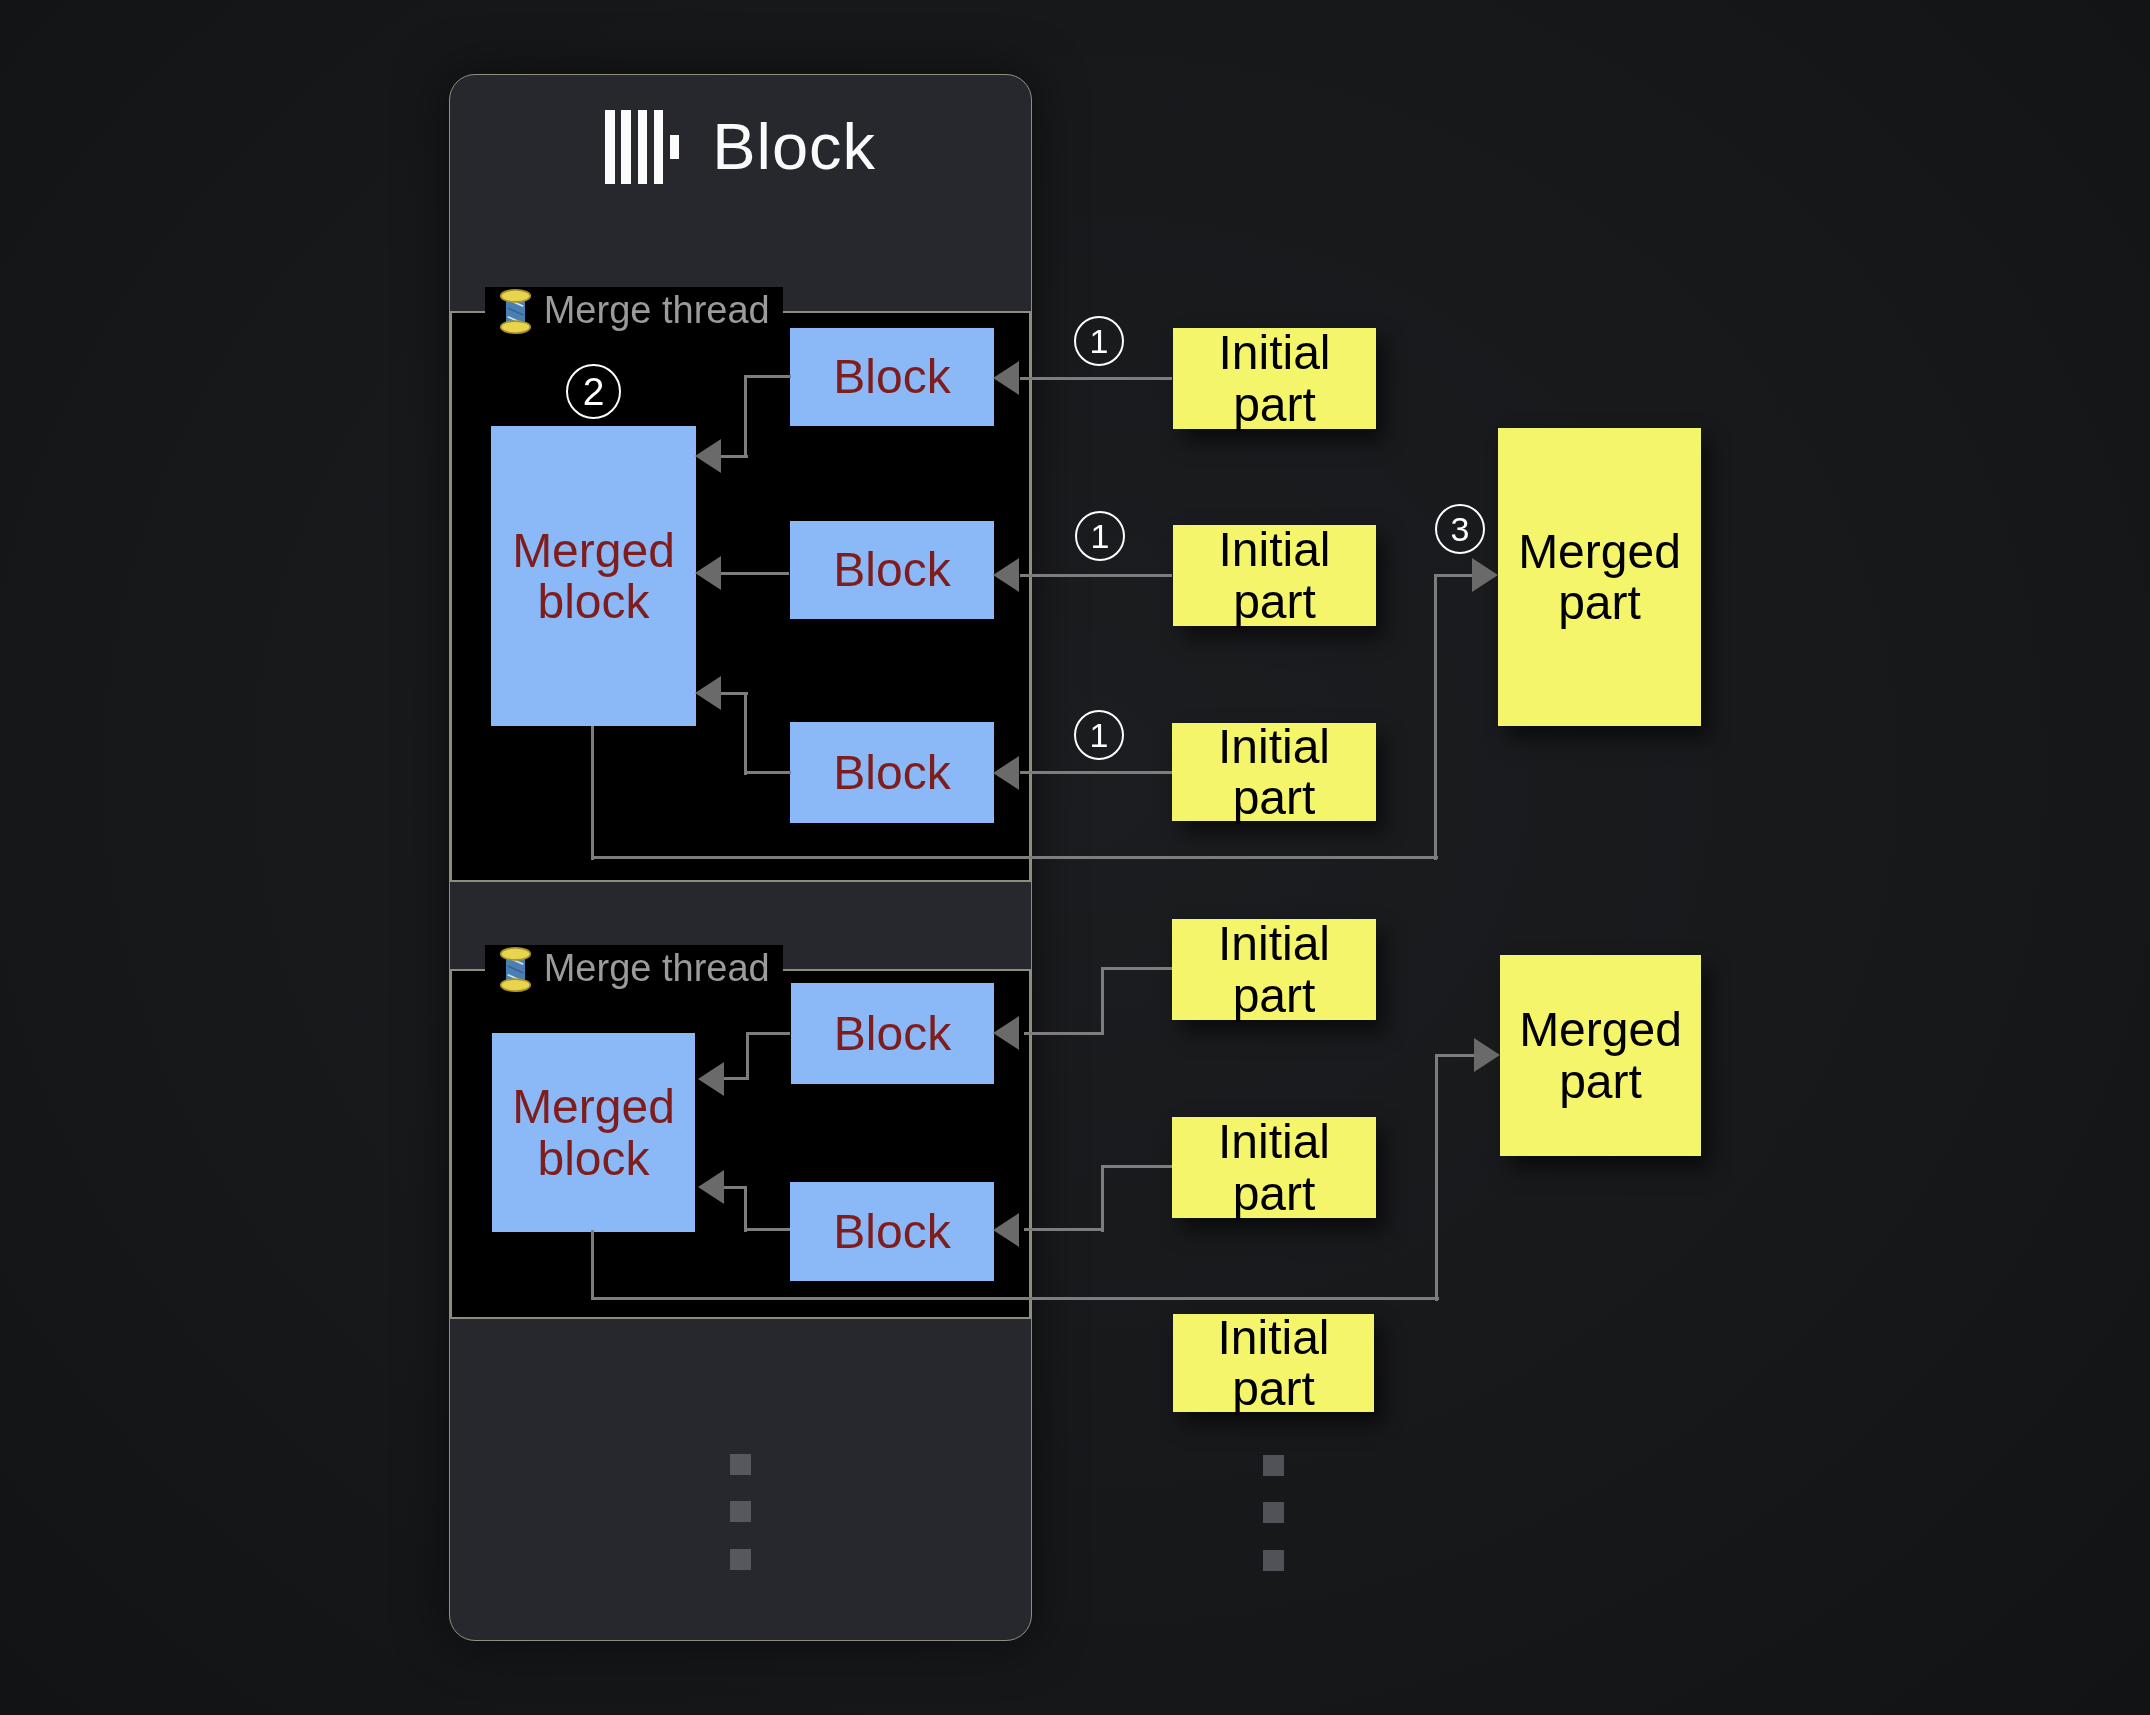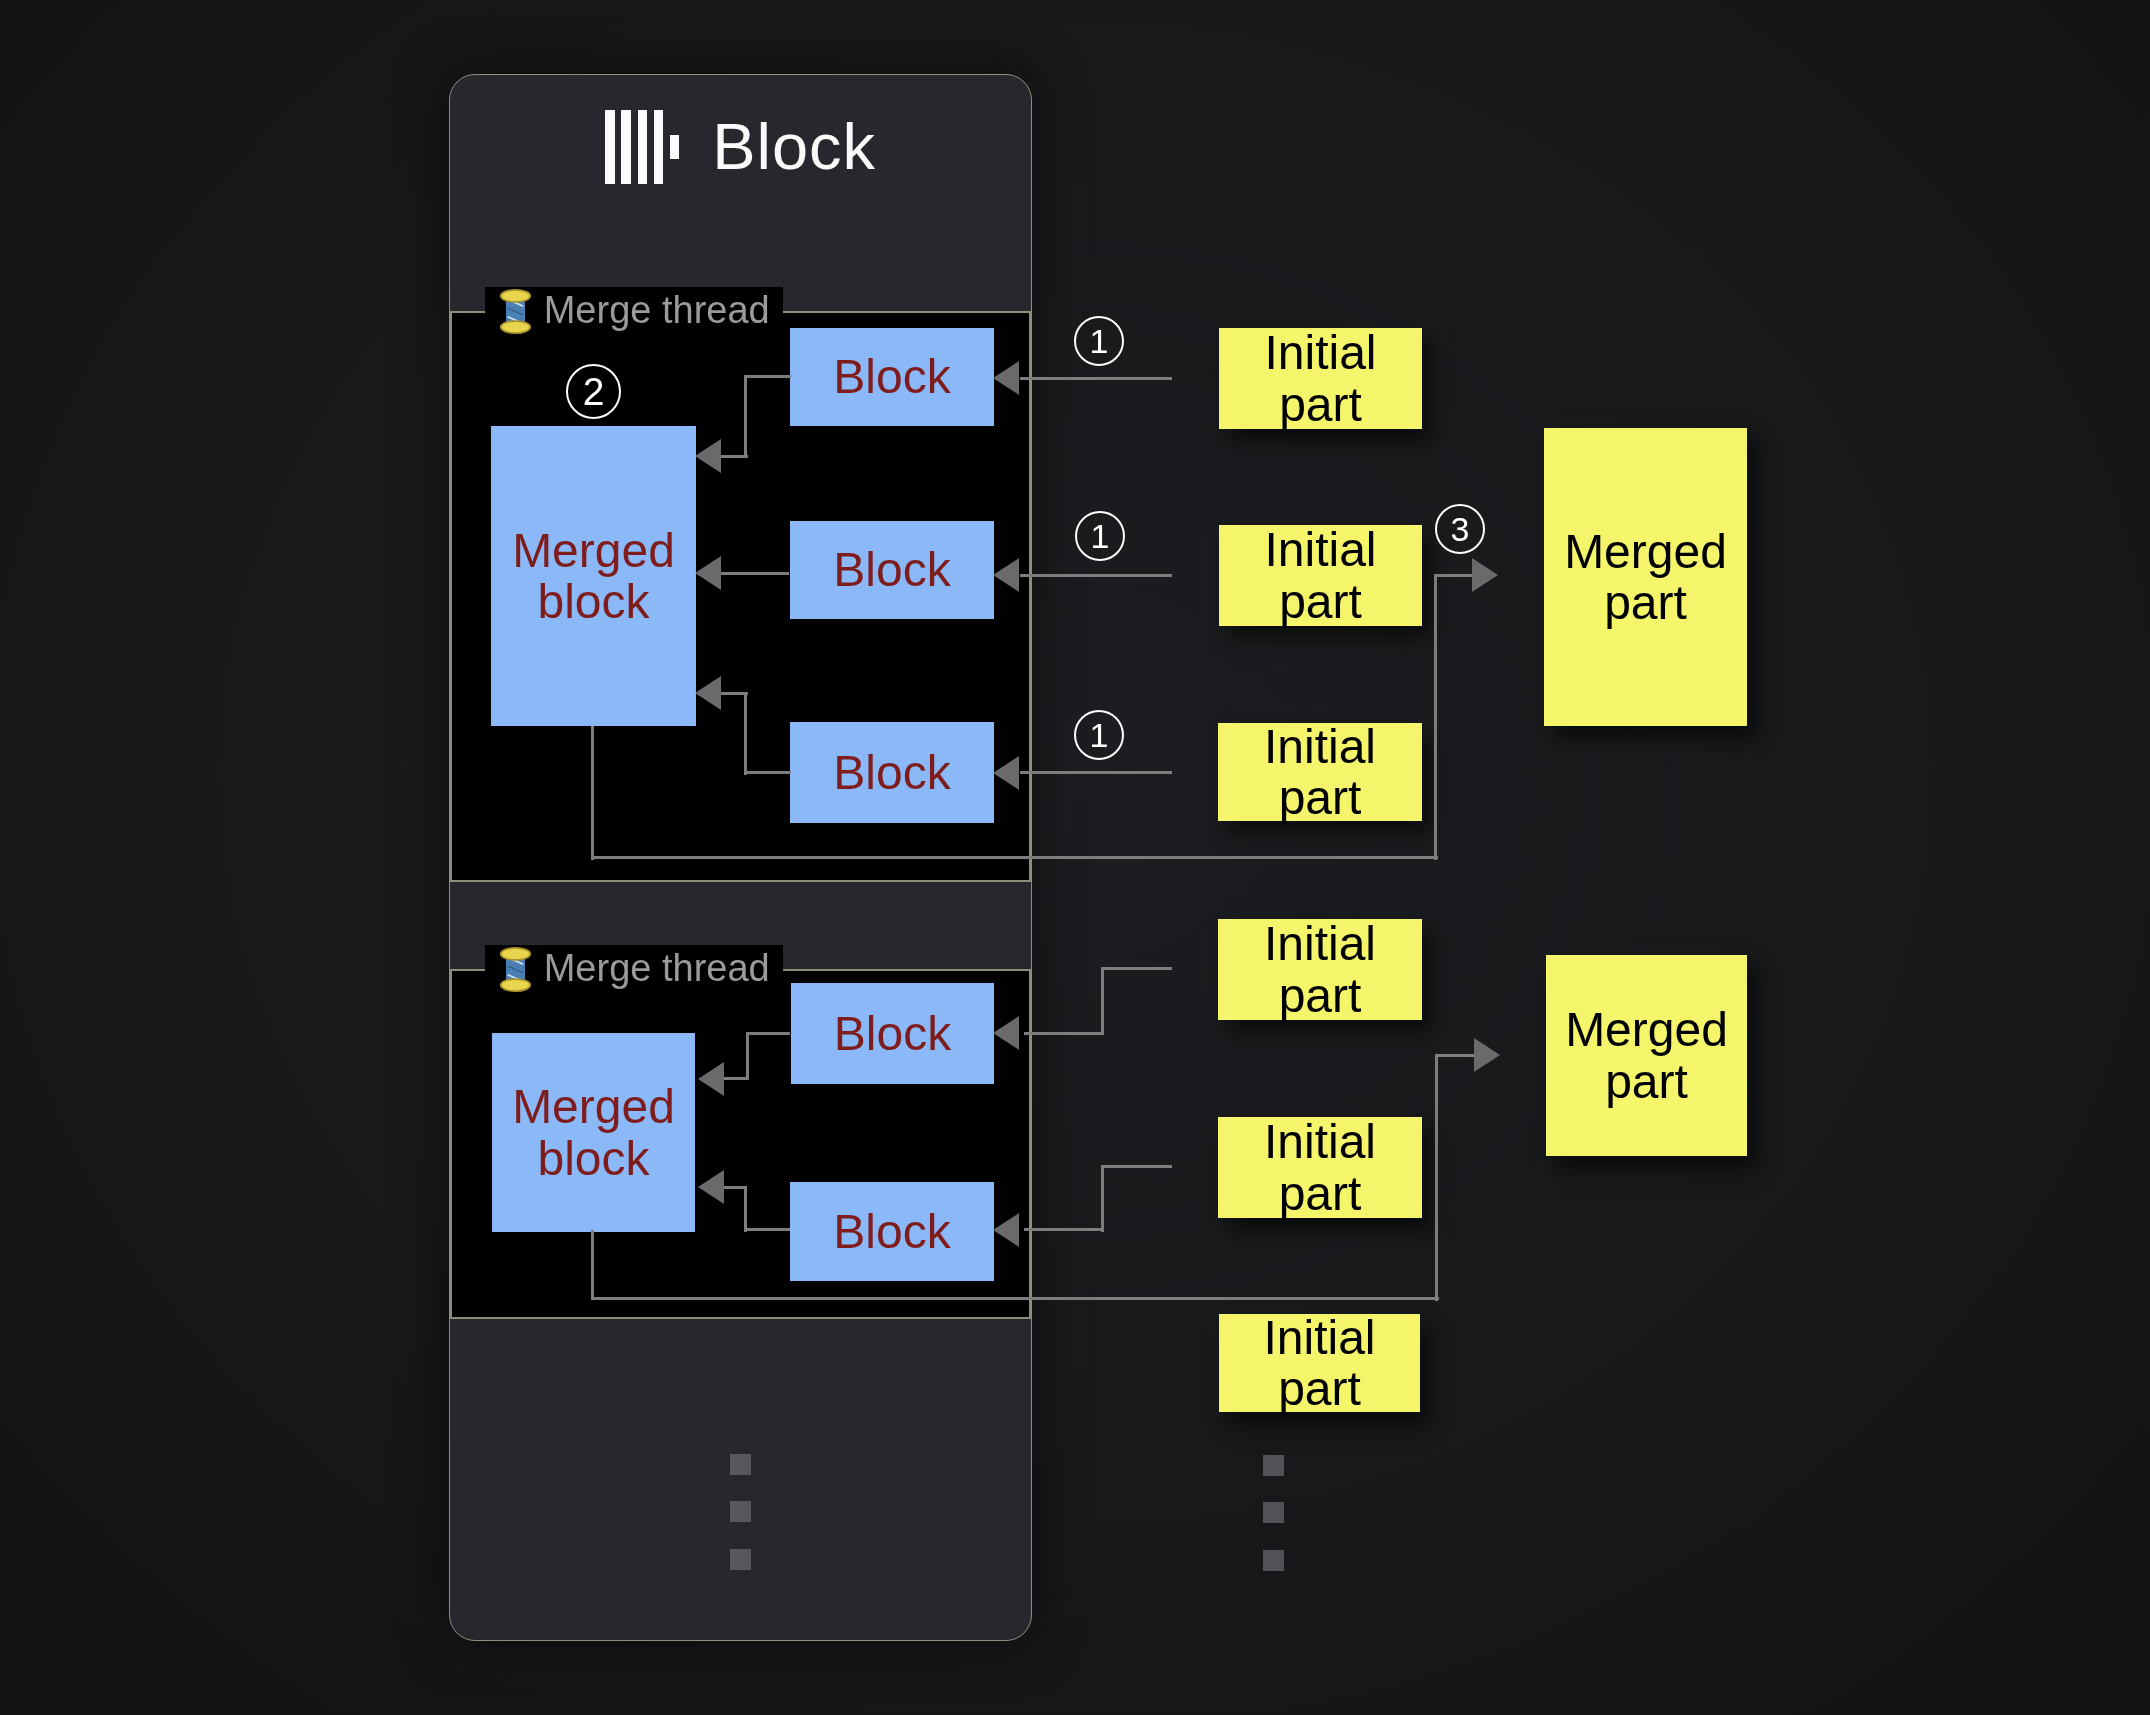--- a/index.html
+++ b/index.html
@@ -22,21 +22,21 @@
   .thread-box.t1{top:236px;height:571px;}
   .thread-box.t2{top:894px;height:350px;}
   .legend{position:absolute;left:33px;top:-26px;display:flex;align-items:flex-start;gap:12px;
           background:#000;padding:1.7px 13.7px;}
   .legend-label{color:#9b9b9b;font-size:38px;white-space:nowrap;}
   
   .bluebox{position:absolute;background:#8bb9f8;color:#7f1d1d;display:flex;align-items:center;
           justify-content:center;text-align:center;font-size:48px;line-height:1.07;}
   .part{position:absolute;background:#f5f56c;color:#000;display:flex;align-items:center;
           justify-content:center;text-align:center;font-size:48px;line-height:1.07;
-          box-shadow:8.6px 12px 19px rgba(0,0,0,.6);margin-left:46px;}
+          box-shadow:8.6px 12px 19px rgba(0,0,0,.6);}
   
   .step{position:absolute;box-sizing:border-box;border:2.6px solid #fff;border-radius:50%;
           color:#fff;display:flex;align-items:center;justify-content:center;z-index:7;background:transparent;}
   .step.small{width:50px;height:50px;font-size:34px;}
   .step.big{width:55px;height:55px;font-size:39px;}
   
   .seg{position:absolute;background:#7d7d7d;z-index:5;}
   .head-l{position:absolute;width:0;height:0;border:17px solid transparent;border-left:none;
           border-right:26px solid #6a6a6a;z-index:5;}
   .head-r{position:absolute;width:0;height:0;border:17px solid transparent;border-right:none;

